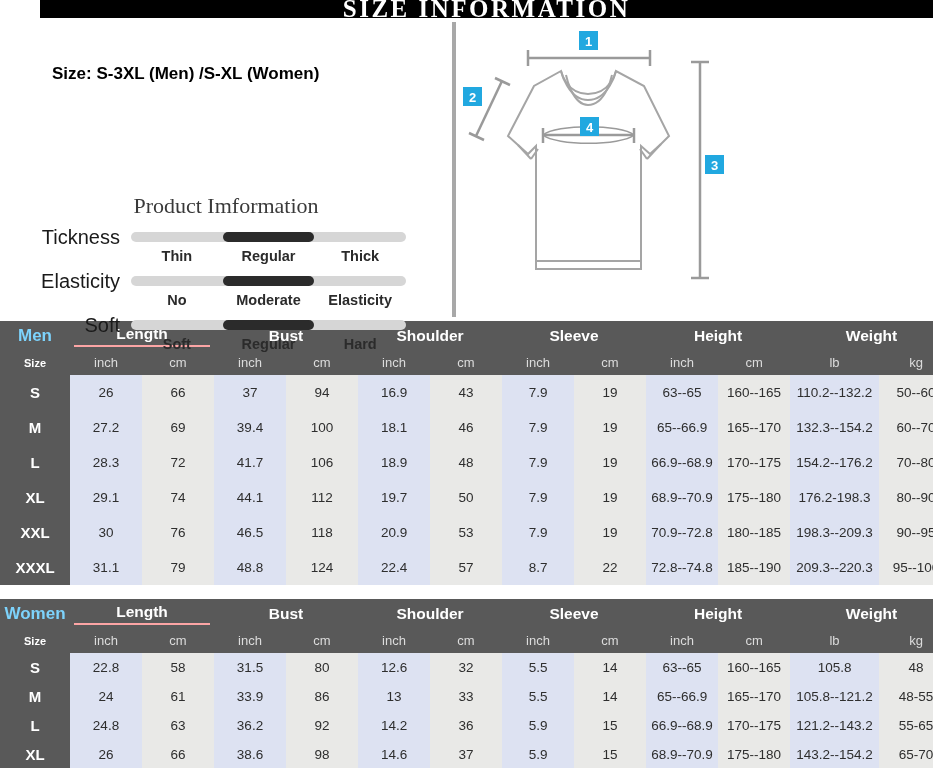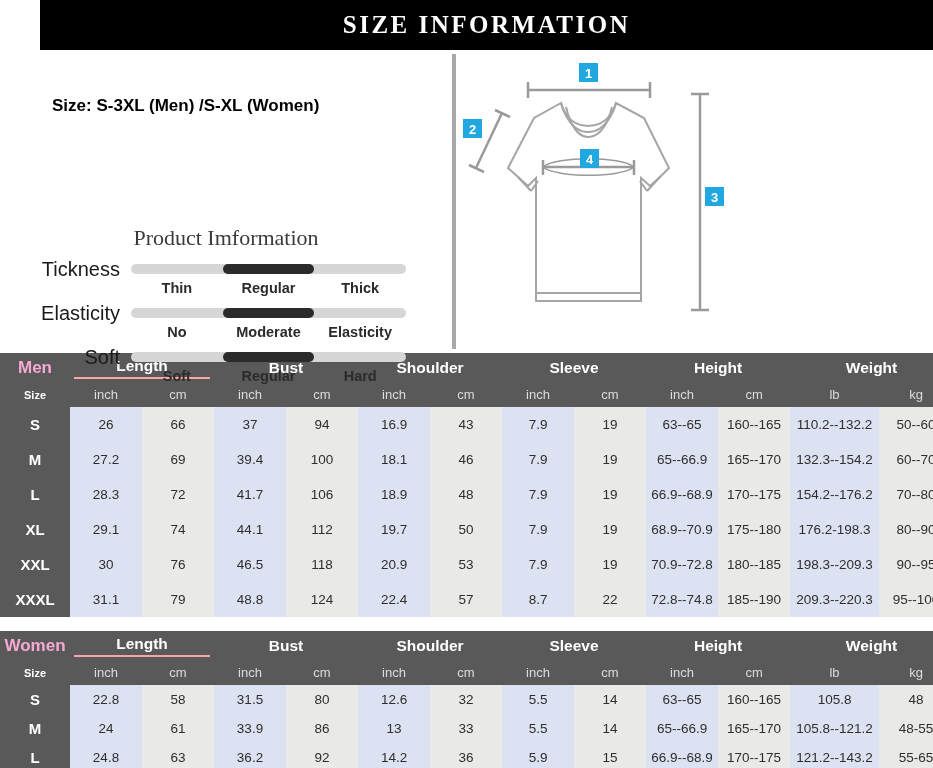--- a/index.html
+++ b/index.html
@@ -7,21 +7,21 @@
     width: 933px;
     height: 768px;
     background: #ffffff;
     font-family: "Liberation Sans", sans-serif;
     overflow: hidden;
   }
   .page { position: relative; width: 933px; height: 768px; background:#fff; }
 
   
   .title-bar {
-    height: 50px;
+    height: 18px;
     background: #000000;
     display: flex;
     align-items: center;
     justify-content: center;
     margin-left: 40px;
   }
   .title-bar .title-text {
     color: #ffffff;
     font-family: "Liberation Serif", serif;
     font-weight: bold;
@@ -122,21 +122,21 @@
     height: 29px;
     vertical-align: middle;
   }
   .th-group.first-group .underline-hdr {
     display: inline-block;
     border-bottom: 2px solid #fca5a5;
     padding: 0 42px 2px 42px;
   }
   .th-corner-men {
     background: #595959;
-    color: #f9a8d4;
+    color: #7dd3fc;
     font-size: 17px;
     font-weight: bold;
     text-align: center;
     height: 29px;
   }
   .th-unit {
     background: #595959;
     color: #dcdcdc;
     font-size: 13px;
     font-weight: normal;

